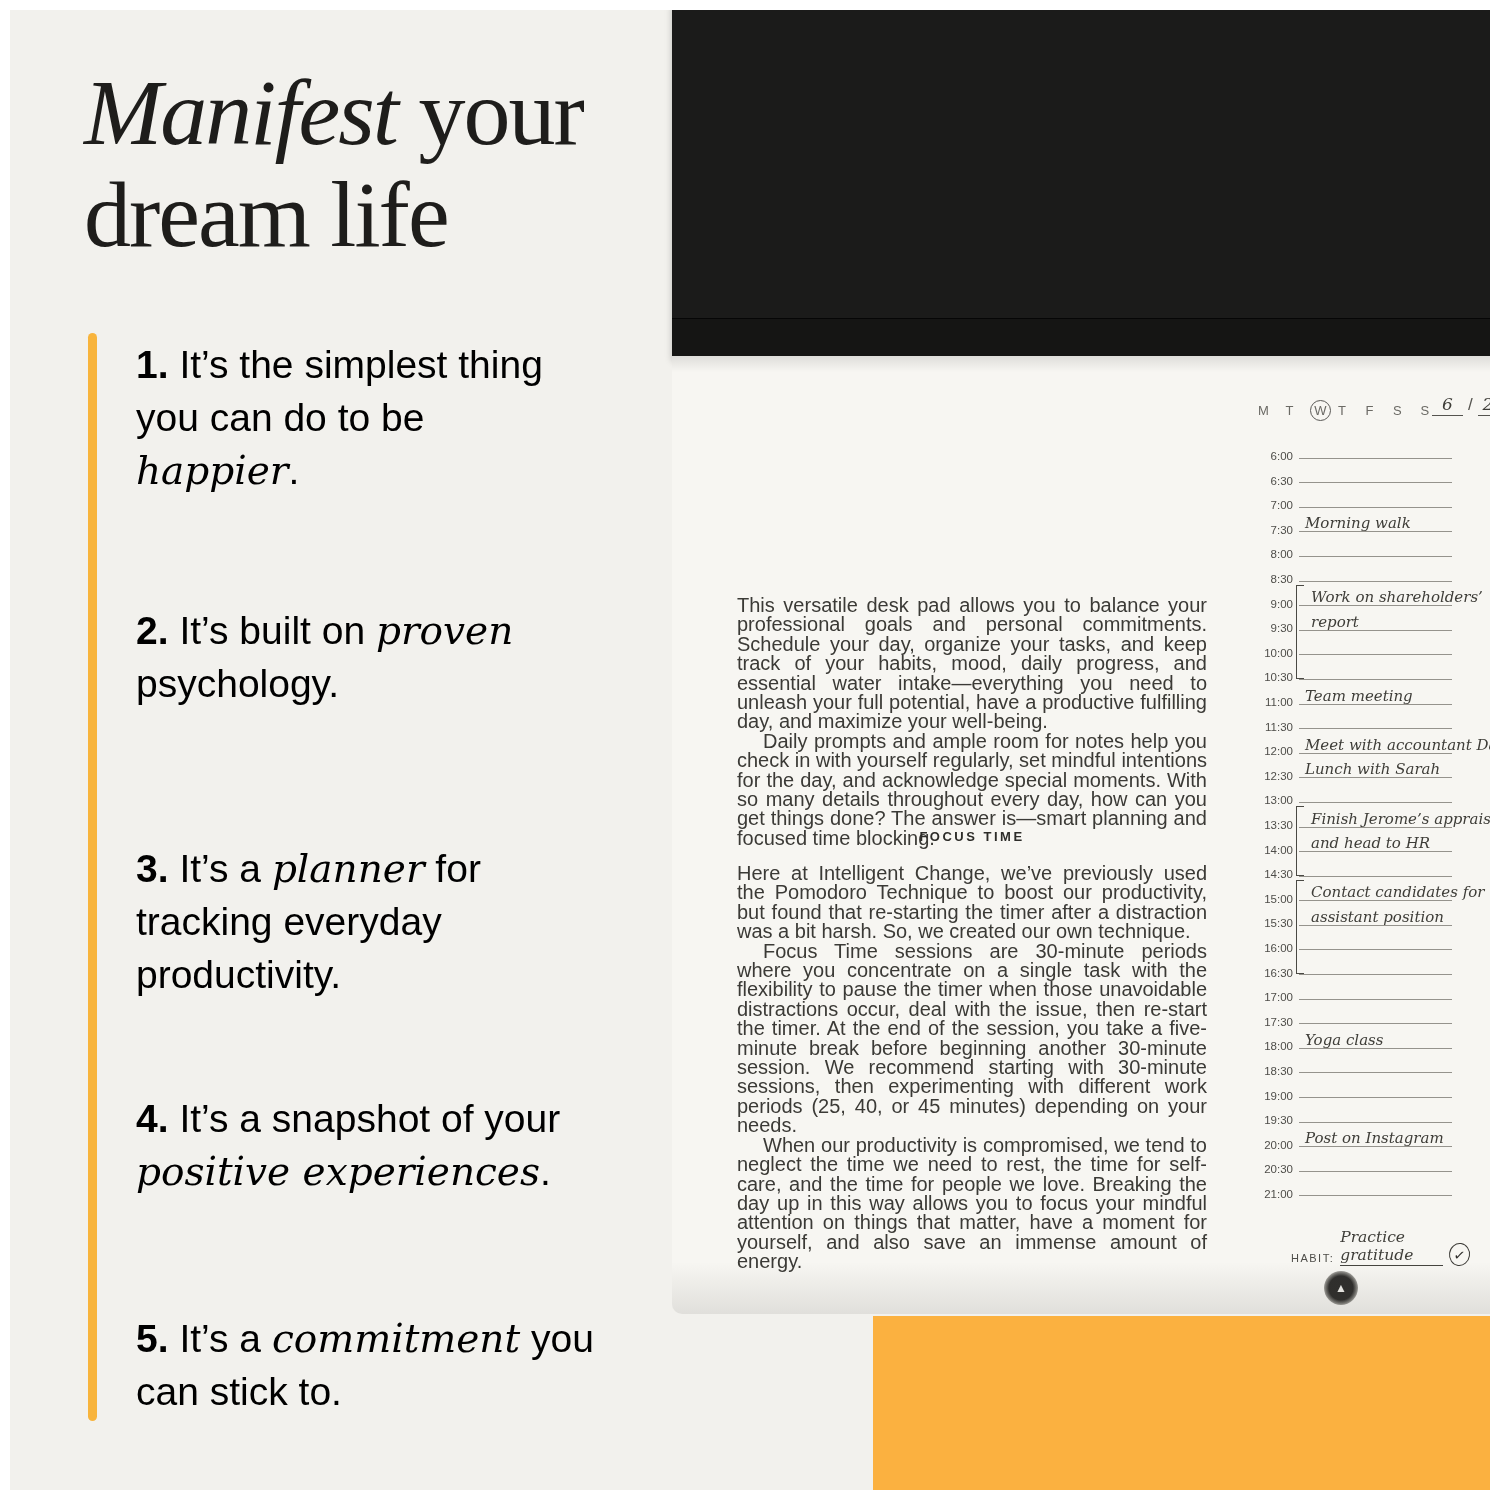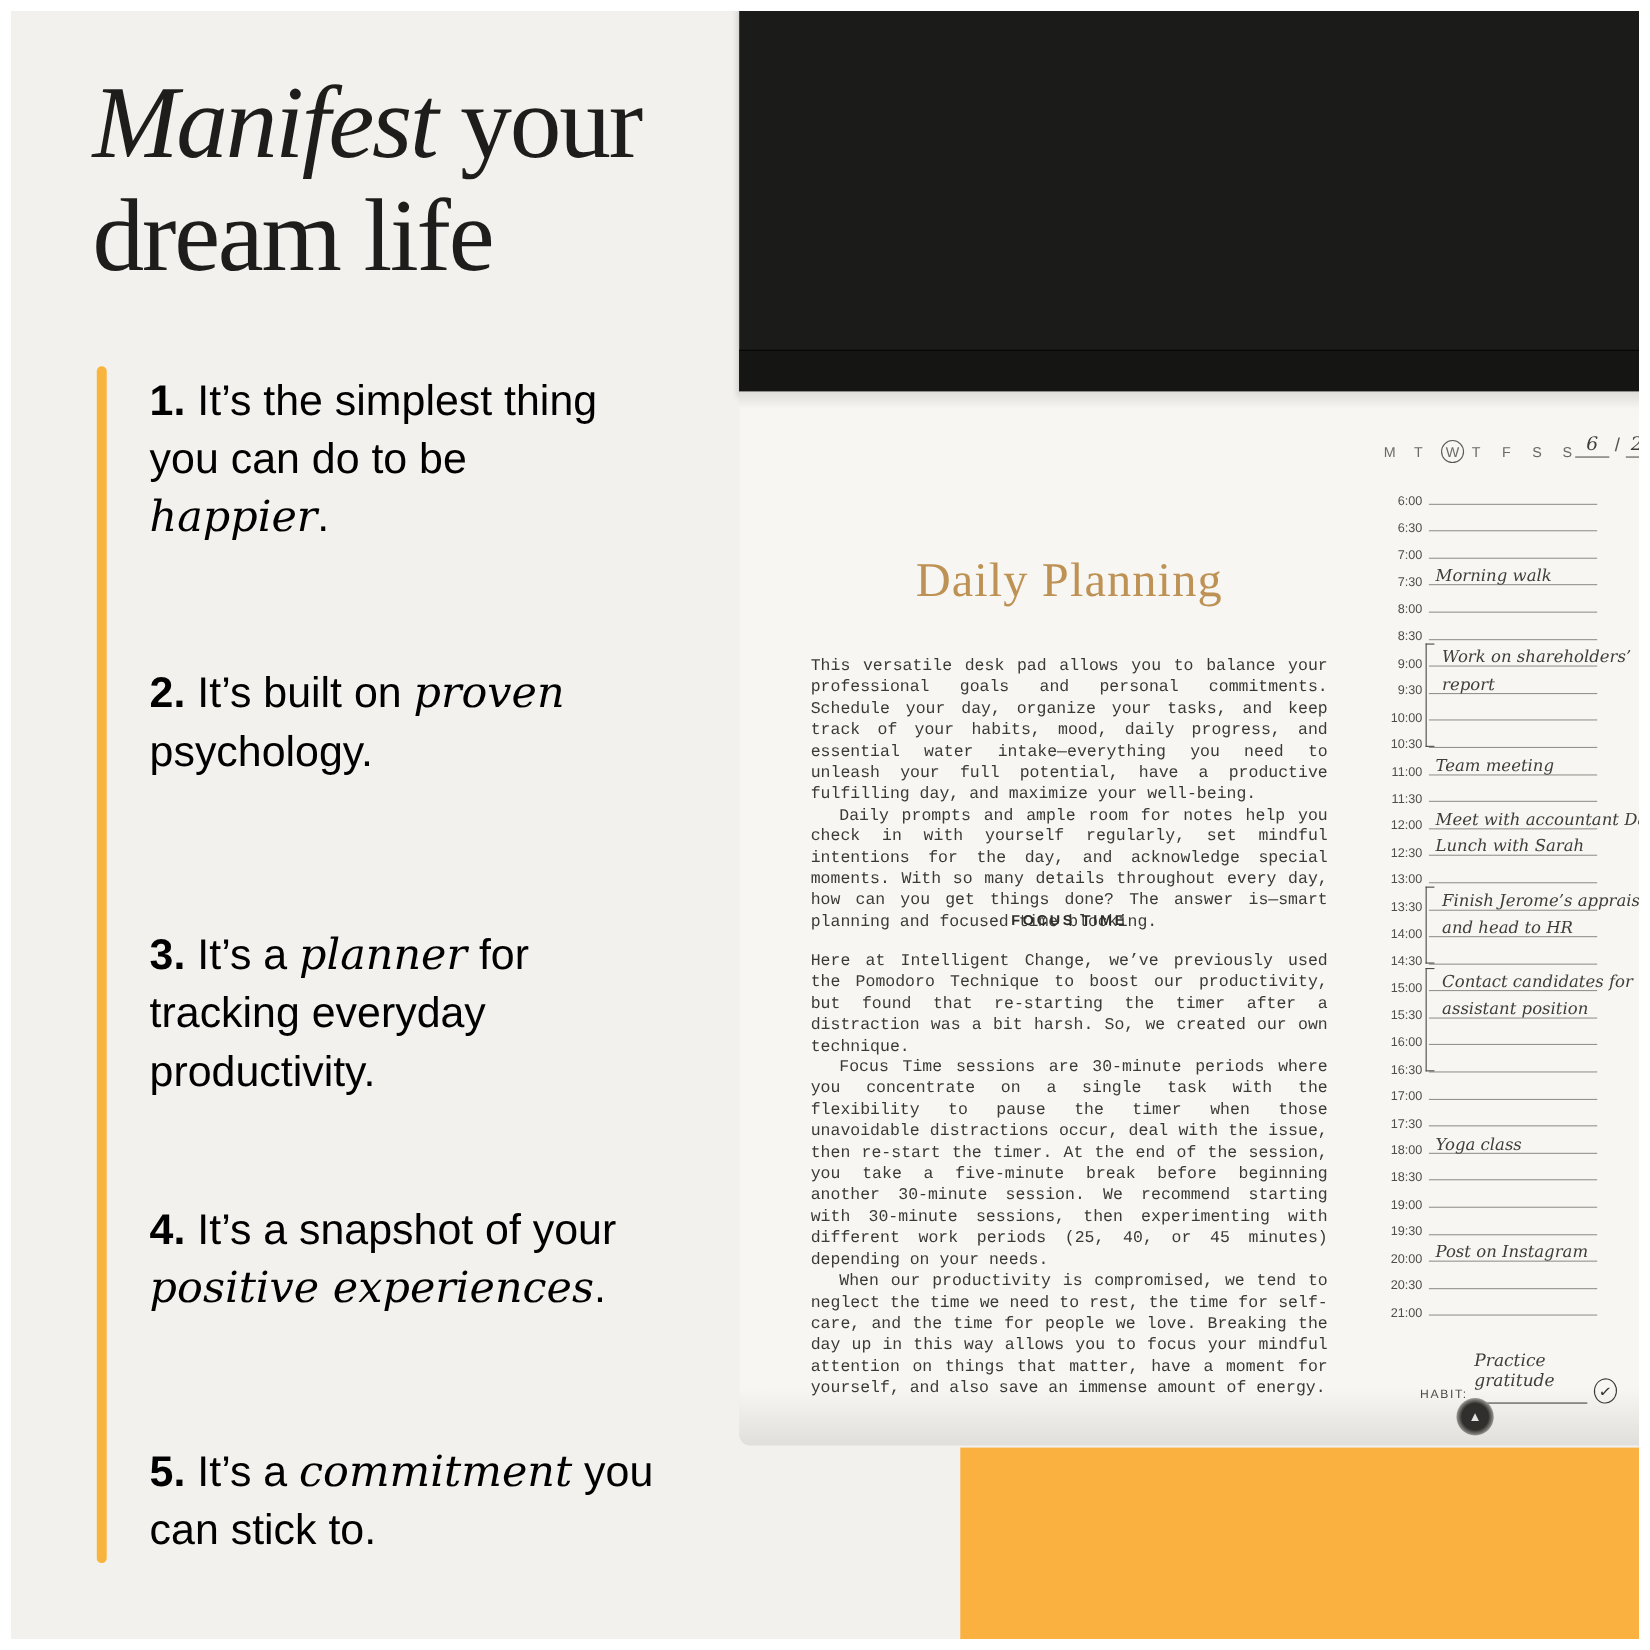--- a/index.html
+++ b/index.html
@@ -32,22 +32,22 @@
   .page::before{content:"";position:absolute;left:0;right:0;top:0;height:16px;
         background:linear-gradient(rgba(0,0,0,0.10),rgba(0,0,0,0));}
   .page::after{content:"";position:absolute;left:0;right:0;bottom:0;height:52px;
         background:linear-gradient(rgba(0,0,0,0),rgba(60,58,52,0.12));
         border-bottom-left-radius:10px;}
   .yellow-block{position:absolute;left:873px;top:1316px;right:0;bottom:0;background:#FBB140;}
 
   
   .pg-title{position:absolute;left:65px;top:146px;width:470px;text-align:center;
             font-family:"Liberation Serif",serif;font-size:44px;color:#BE9254;letter-spacing:1px;}
-  .copy{position:absolute;left:65px;width:470px;font-family:Liberation Mono, monospace;
-        font-size:15px;line-height:19.4px;color:#3B3A36;text-align:justify;}
+  .copy{position:absolute;left:65px;width:470px;font-family:Liberation Sans, sans-serif;
+        font-size:20px;line-height:19.4px;color:#3B3A36;text-align:justify;}
   .copy p{margin:0;}
   .copy p.ind{text-indent:26px;}
   .intro{top:240px;}
   .focus-heading{position:absolute;left:65px;top:473px;width:470px;text-align:center;
         font-size:13px;font-weight:700;letter-spacing:2.5px;color:#2D2C29;}
   .focus{top:508px;}
 
   
   .week{position:absolute;left:586px;top:44px;width:240px;display:flex;align-items:center;
         font-size:13px;color:#6B6A65;}
@@ -67,21 +67,21 @@
   .sline{position:absolute;left:44px;right:8px;bottom:0;height:1px;background:#95938D;}
   .sentry{position:absolute;left:50px;bottom:1px;white-space:nowrap;
           font-family:"DejaVu Serif",serif;font-style:italic;font-size:15px;color:#3E3D38;line-height:1;}
   .sentry.shift{left:56px;text-align:right;}
   .bracket{position:absolute;left:41px;width:7px;border:1.5px solid #4A4944;border-right:none;}
 
   
   .habit{position:absolute;left:583px;top:872px;width:215px;display:flex;align-items:flex-end;}
   .habit-label{font-size:11px;letter-spacing:1.5px;color:#4E4D49;margin-right:6px;padding-bottom:2px;padding-left:36px;}
   .habit-value{flex:1;border-bottom:1.2px solid #45443F;font-family:"DejaVu Serif",serif;
-               font-style:italic;font-size:15.5px;color:#3E3D38;padding-bottom:11px;}
+               font-style:italic;font-size:15.5px;color:#3E3D38;padding-bottom:1px;}
   .habit-check{width:19px;height:21px;border:1.5px solid #3C3B37;border-radius:50%;
                transform:rotate(8deg);display:flex;align-items:center;justify-content:center;
                font-size:14px;color:#2E2D2A;margin-left:6px;}
 
   
   .hole{position:absolute;left:652px;top:915px;width:34px;height:34px;border-radius:50%;
         background:radial-gradient(circle,#2F2E2C 0 50%,#6F6E6A 62%,#CFCDC8 78%,rgba(0,0,0,0) 86%);
         display:flex;align-items:center;justify-content:center;}
   .hole span{color:#F0EFEB;font-size:12px;line-height:1;}
 </style>
@@ -100,21 +100,20 @@
     <div class="benefit b3"><span class="num">3. </span><span>It’s a </span><span class="em">planner</span><span> for tracking everyday productivity.</span></div>
     <div class="benefit b4"><span class="num">4. </span><span>It’s a snapshot of your </span><span class="em">positive experiences</span><span>.</span></div>
     <div class="benefit b5"><span class="num">5. </span><span>It’s a </span><span class="em">commitment</span><span> you can stick to.</span></div>
   </div>
 
 <div class="flap">
   <div class="flap-fold"></div>
 </div>
 
 <div class="page">
-  <div class="pg-title">Daily Planning</div>
 
   <div class="copy intro">
       <p>This versatile desk pad allows you to balance your professional goals and personal commitments. Schedule your day, organize your tasks, and keep track of your habits, mood, daily progress, and essential water intake—everything you need to unleash your full potential, have a productive fulfilling day, and maximize your well-being.</p>
       <p class="ind">Daily prompts and ample room for notes help you check in with yourself regularly, set mindful intentions for the day, and acknowledge special moments. With so many details throughout every day, how can you get things done? The answer is—smart planning and focused time blocking.</p>
     </div>
 
   <div class="focus-heading">FOCUS TIME</div>
   <div class="copy focus">
       <p>Here at Intelligent Change, we’ve previously used the Pomodoro Technique to boost our productivity, but found that re-starting the timer after a distraction was a bit harsh. So, we created our own technique.</p>
       <p class="ind">Focus Time sessions are 30-minute periods where you concentrate on a single task with the flexibility to pause the timer when those unavoidable distractions occur, deal with the issue, then re-start the timer. At the end of the session, you take a five-minute break before beginning another 30-minute session. We recommend starting with 30-minute sessions, then experimenting with different work periods (25, 40, or 45 minutes) depending on your needs.</p>

